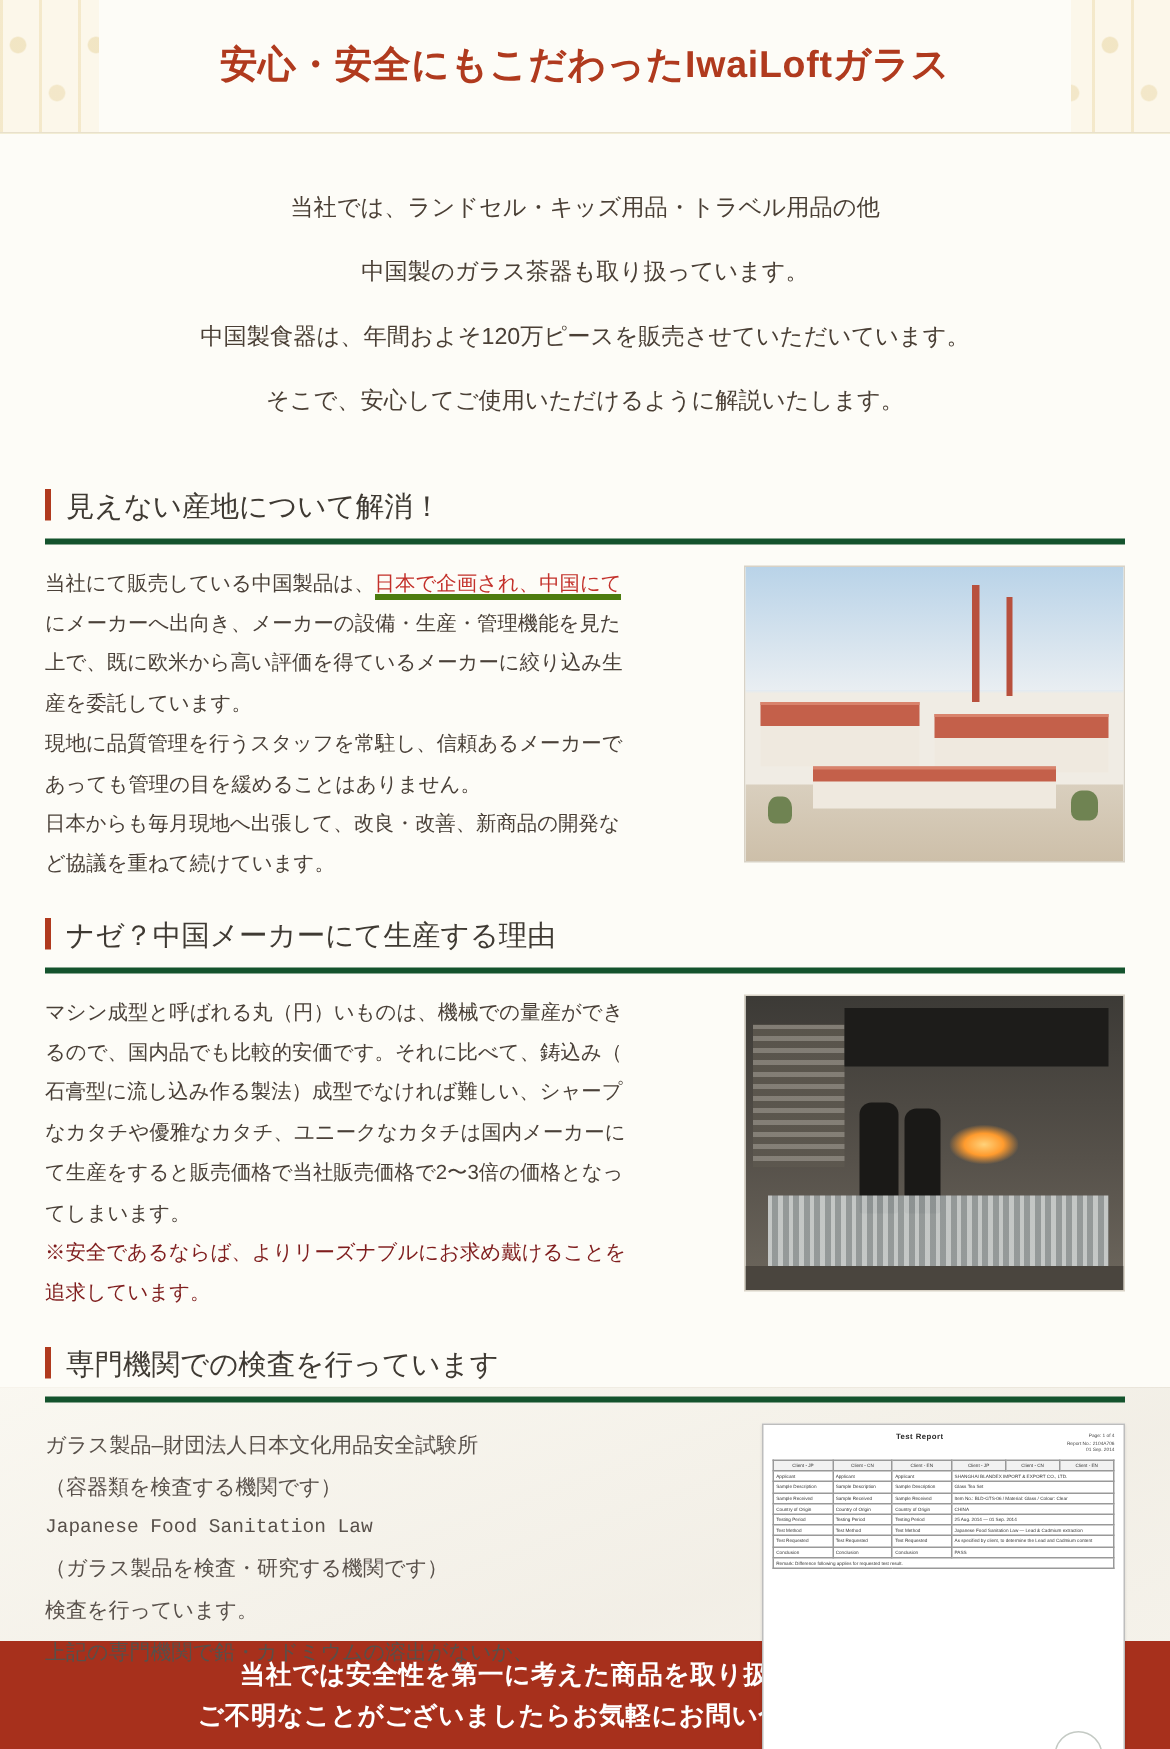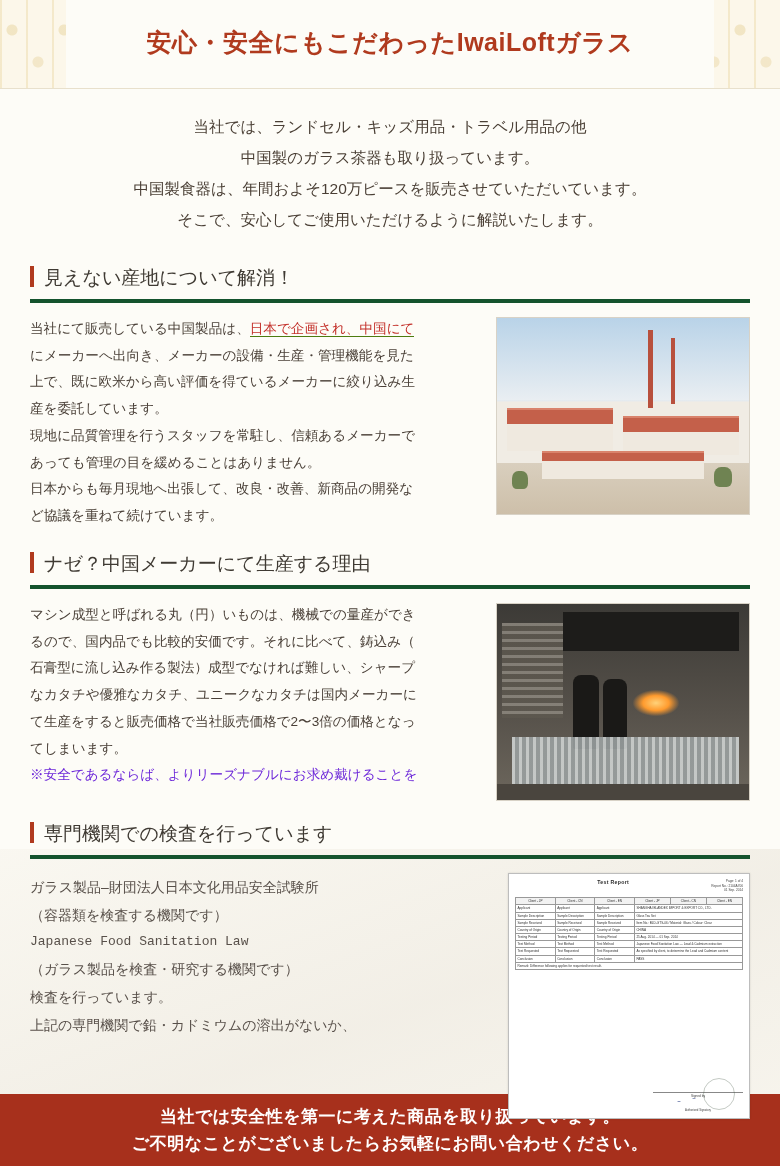--- a/index.html
+++ b/index.html
@@ -56,21 +56,21 @@
   }
 
   
   .intro {
     padding: 22px 28px 10px 28px;
     text-align: center;
     color: #4a3f35;
     font-size: 15.5px;
     line-height: 2.0;
   }
-  .intro p { margin: 0; }
+  .intro p { margin: 12px; }
 
   
   .section {
     padding: 0 30px;
     margin-top: 14px;
   }
   .sec-head {
     position: relative;
     font-size: 19px;
     color: #3f3a33;
@@ -92,24 +92,24 @@
     gap: 16px;
     align-items: flex-start;
   }
   .block-text {
     flex: 1 1 auto;
     font-size: 13.6px;
     line-height: 1.82;
     color: #4a4038;
   }
   .block-text p { margin: 0 0 2px 0; }
-  .hl-red { color: #6d28d9; }
+  .hl-red { color: #7f1d1d; }
   .hl-underline {
     color: #c3302a;
-    border-bottom: 1px solid #4d7c0f;
+    border-bottom: 4px solid #4d7c0f;
   }
   .block-img {
     flex: 0 0 auto;
     width: 252px;
     height: 196px;
     border: 1px solid #d8d2c6;
     overflow: hidden;
     position: relative;
   }
 
@@ -366,20 +366,21 @@
   <div class="sec-head">ナゼ？中国メーカーにて生産する理由</div>
   <div class="block">
     <div class="block-text">
       <p>マシン成型と呼ばれる丸（円）いものは、機械での量産ができ</p>
       <p>るので、国内品でも比較的安価です。それに比べて、鋳込み（</p>
       <p>石膏型に流し込み作る製法）成型でなければ難しい、シャープ</p>
       <p>なカタチや優雅なカタチ、ユニークなカタチは国内メーカーに</p>
       <p>て生産をすると販売価格で当社販売価格で2〜3倍の価格となっ</p>
       <p>てしまいます。</p>
       <p class="hl-red">※安全であるならば、よりリーズナブルにお求め戴けることを</p>
+      <p class="hl-red">追求しています。</p>
     </div>
     <div class="block-img">
       <div class="photo-workshop">
         <div class="pw-rack"></div>
         <div class="pw-hood"></div>
         <div class="pw-person" style="left:30%;width:26px;height:74px;"></div>
         <div class="pw-person" style="left:42%;width:24px;height:70px;"></div>
         <div class="pw-glow"></div>
         <div class="pw-bench"></div>
         <div class="pw-floor"></div>

